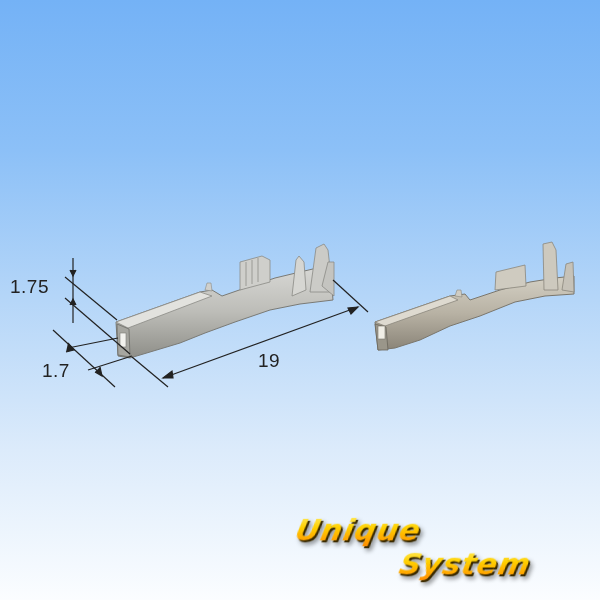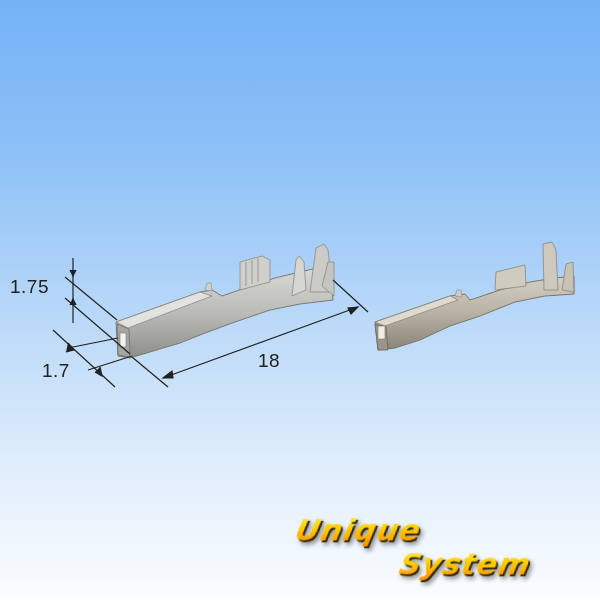--- a/index.html
+++ b/index.html
@@ -81,17 +81,17 @@
       <rect x="378" y="326" width="7" height="13" fill="#f0eee6" stroke="#7a766c" stroke-width="0.6"></rect>
       <path d="M495 290 L496 272 L525 265 L526 286 Z" fill="#cfcbc0" stroke="#8a867c" stroke-width="0.8"></path>
       <path d="M544 290 L543 244 L552 242 L556 250 L558 290 Z" fill="#cdc9be" stroke="#8a867c" stroke-width="0.8"></path>
       <path d="M562 290 L566 264 L573 262 L574 292 Z" fill="#c6c2b8" stroke="#8a867c" stroke-width="0.8"></path>
       <path d="M455 296 L457 290 L461 290 L462 297 Z" fill="#d0ccc2" stroke="#8a867c" stroke-width="0.6"></path>
     </g>
   </svg>
 
   <span class="dim-label" style="left:10px;top:276px;">1.75</span>
   <span class="dim-label" style="left:42px;top:360px;">1.7</span>
-  <span class="dim-label" style="left:258px;top:350px;">18</span>
+  <span class="dim-label" style="left:258px;top:350px;">19</span>
 
   <div class="logo" style="left:296px;top:512px;">Unique</div>
   <div class="logo" style="left:400px;top:546px;">System</div>
 </div>
 
 </body></html>

